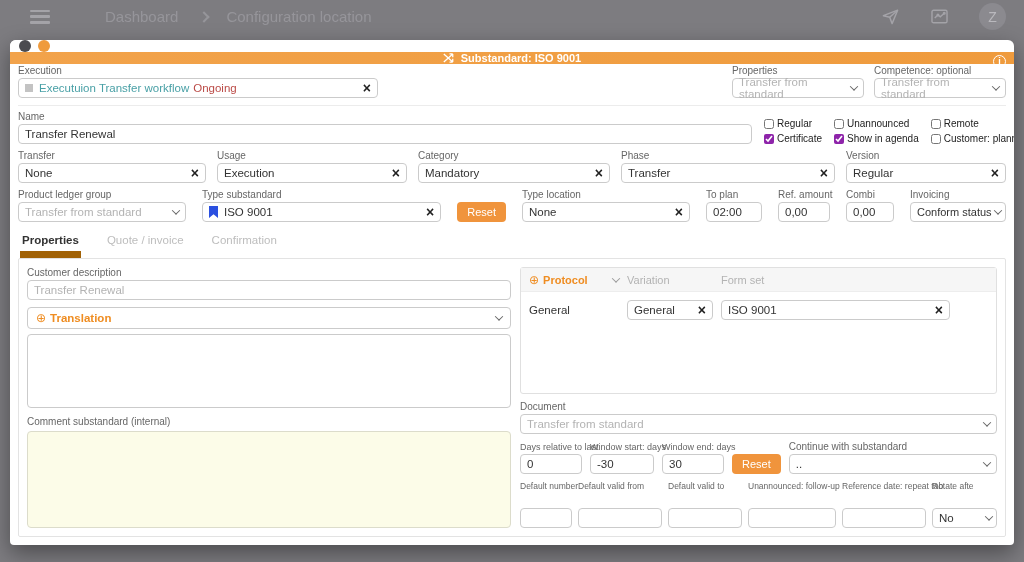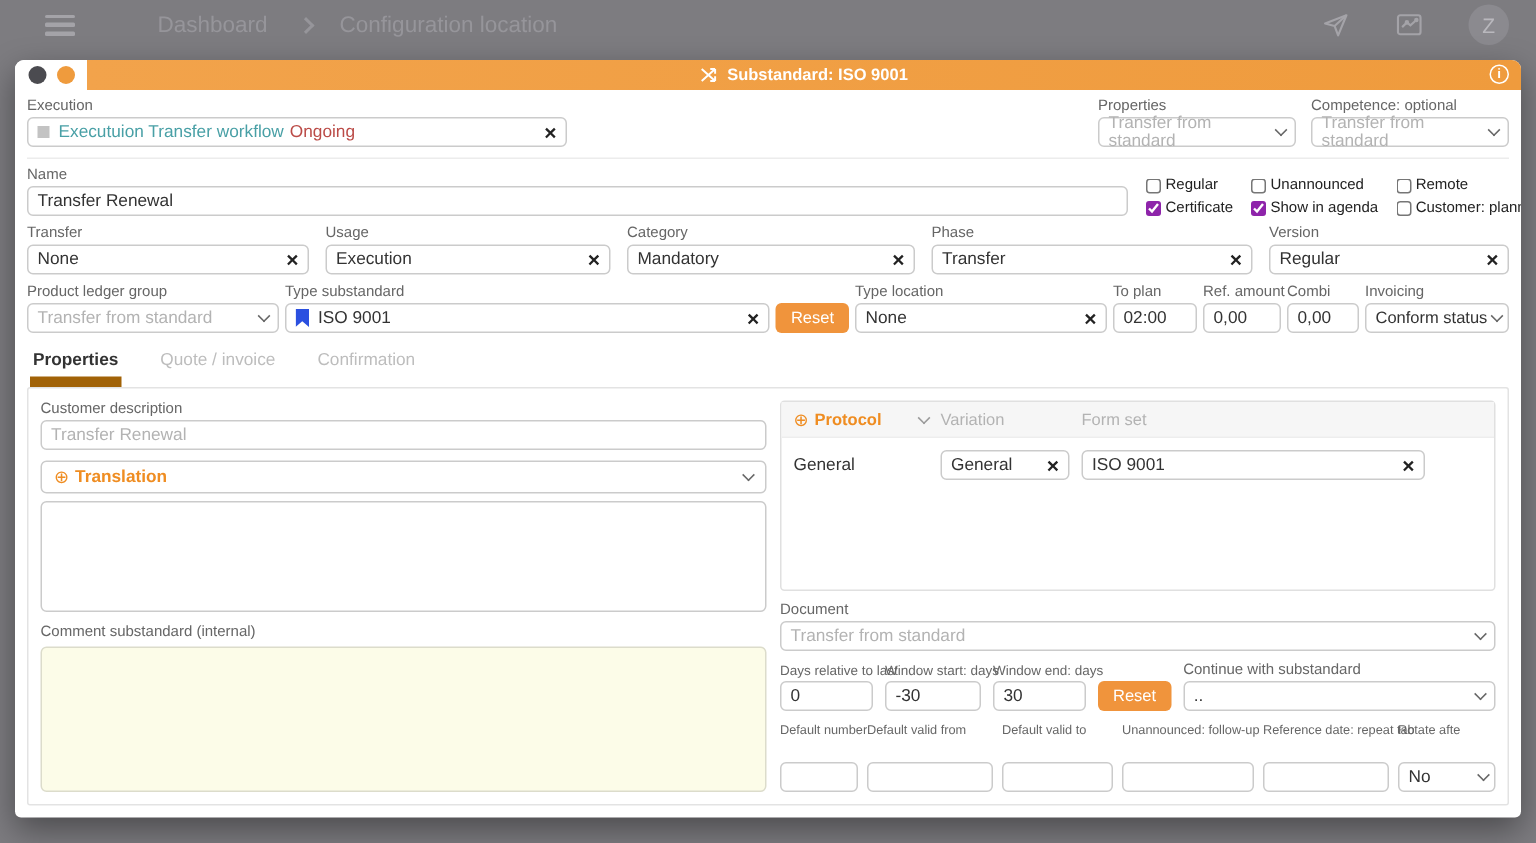--- a/index.html
+++ b/index.html
@@ -12,21 +12,21 @@
   .hamburger i { display:block; height:2.5px; background:#a4a3a8; border-radius:1px; }
   .crumb { font-size:15px; color:#96959a; }
   .crumb-home { margin-left:55px; cursor:pointer; }
   .crumb-sep { width:8px; height:8px; border-top:2.5px solid #96959a; border-right:2.5px solid #96959a; transform:rotate(45deg); margin:0 18px 0 22px; }
   .top-icons { margin-left:auto; display:flex; align-items:center; gap:30px; padding-right:18px; }
   .top-icons svg { display:block; }
   .avatar { width:27px; height:27px; border-radius:50%; background:#8b8a8f; color:#b9b8bd; display:flex; align-items:center; justify-content:center; font-size:14px; }
 
   
   .modal { position:absolute; left:10px; top:40px; width:1004px; height:505px; background:#fff; border-radius:6px 6px 4px 4px; box-shadow:0 8px 22px rgba(0,0,0,.4); overflow:hidden; display:flex; flex-direction:column; }
-  .titlebar { height:20px; display:flex; flex-shrink:0; }
+  .titlebar { height:20px; display:flex; flex-shrink:0;flex-direction:column; }
   .dots { width:48px; background:#fff; display:flex; align-items:center; justify-content:center; gap:7px; }
   .dot { width:12px; height:12px; border-radius:50%; }
   .dot-gray { background:#4b4b50; }
   .dot-orange { background:#ef9b3d; }
   .titlebar-orange { flex:1; background:linear-gradient(90deg,#f2a34b,#ef9b3d); color:#fff; display:flex; align-items:center; justify-content:center; position:relative; font-size:11px; font-weight:bold; }
   .title-text { display:flex; align-items:center; gap:5px; }
   .info-icon { position:absolute; right:8px; top:3px; width:13px; height:13px; border:1.4px solid #fff; border-radius:50%; font-size:9px; line-height:10px; text-align:center; font-weight:bold; cursor:pointer; }
 
   .body { flex:1; padding:5px 8px 8px; display:flex; flex-direction:column; min-height:0; }
 
@@ -48,21 +48,21 @@
   .row1-right { margin-left:auto; display:flex; gap:10px; }
   .sel-130 { width:132px; }
 
   .row2 { display:flex; align-items:center; margin-top:5px; }
   .name-field { flex:1; margin-right:12px; }
   .cb-grid { width:242px; display:grid; grid-template-columns:auto auto auto; column-gap:12px; row-gap:4px; font-size:10px; color:#222; align-self:flex-end; }
   .cb-item { display:flex; align-items:center; white-space:nowrap; cursor:pointer; }
   .cb-item input { width:10px; height:10px; margin:0 3px 0 0; accent-color:#8e24aa; }
 
   .row3 { display:flex; gap:11px; margin-top:6px; }
-  .row4 { display:flex; gap:4px; margin-top:6px; align-items:flex-end; }
+  .row4 { display:flex; gap:16px; margin-top:6px; align-items:flex-end; }
   .btn { height:20px; border:none; border-radius:4px; background:#f0943c; color:#fff; font-size:11px; font-family:inherit; padding:0 10px; cursor:pointer; }
   .bookmark { width:9px; height:12px; background:#2b50e0; clip-path:polygon(0 0,100% 0,100% 100%,50% 68%,0 100%); margin-right:6px; flex-shrink:0; }
 
   .tabs { display:flex; gap:24px; margin:9px 2px 0; font-size:11.5px; }
   .tab { padding:3px 2px 5px; color:#bdbdbd; cursor:pointer; }
   .tab.active { color:#333; font-weight:bold; border-bottom:7px solid #a16207; }
 
   .tabpanel { flex:1; border:1px solid #e3e3e3; border-radius:2px; padding:8px; display:flex; gap:9px; min-height:0; }
   .col-left { width:484px; display:flex; flex-direction:column; min-height:0; }
   .col-right { flex:1; display:flex; flex-direction:column; min-height:0; }

